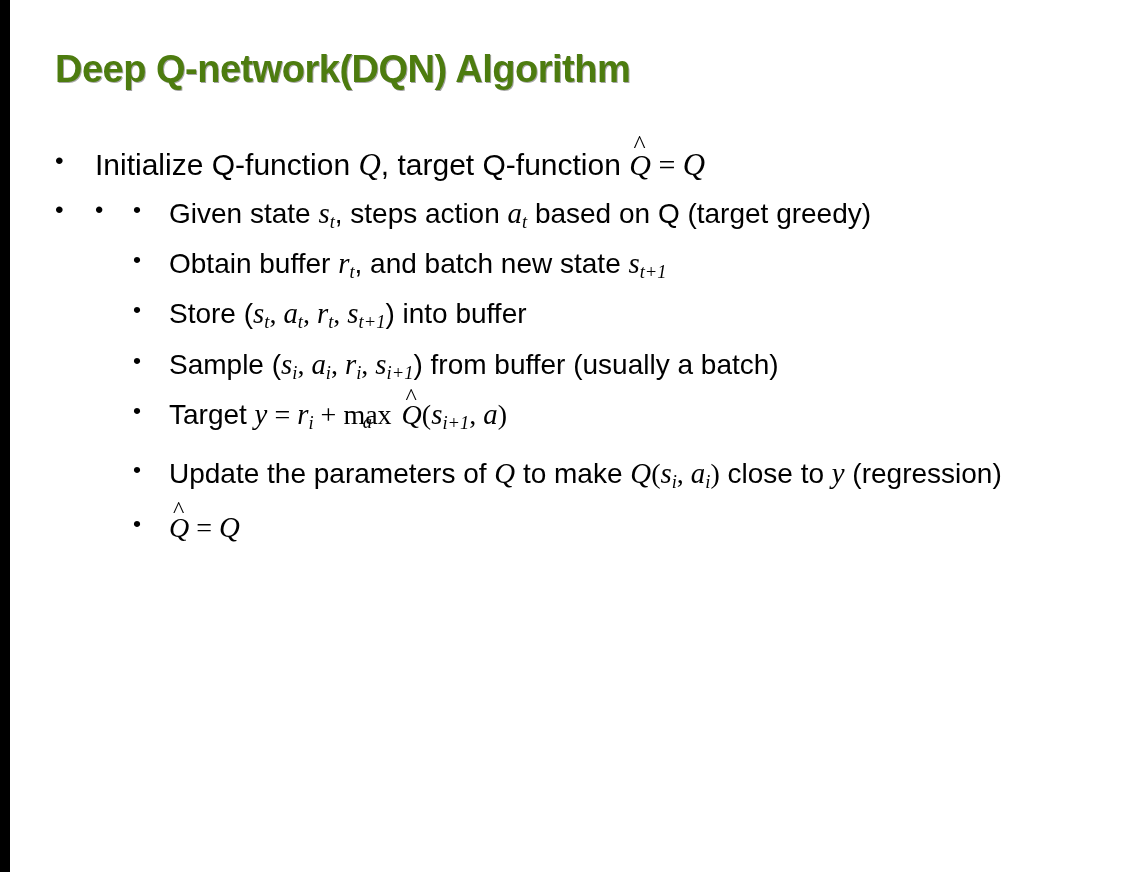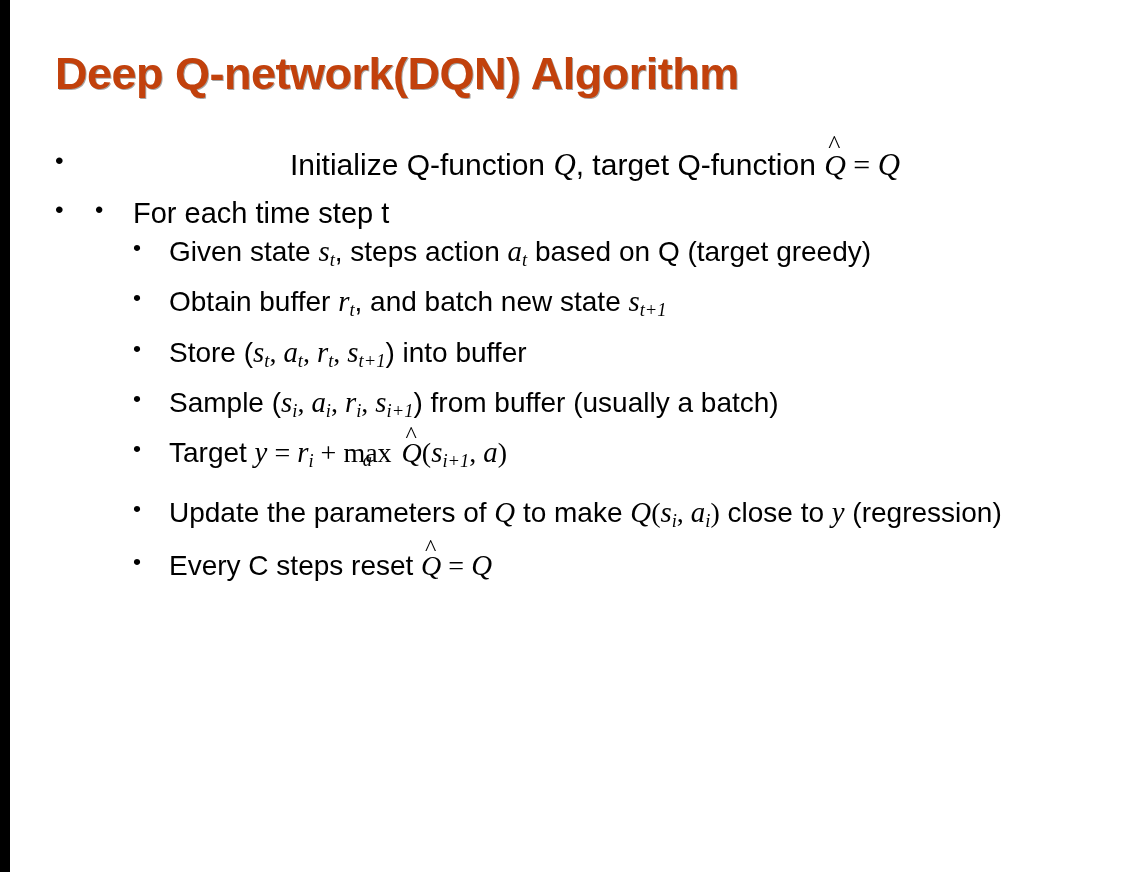--- a/index.html
+++ b/index.html
@@ -26,24 +26,24 @@
     left: 0;
     top: 0;
     width: 10px;
     height: 872px;
     background: #000000;
   }
   .slide-title {
     position: absolute;
     left: 55px;
     top: 48px;
-    font-size: 45px;
+    font-size: 38px;
     font-weight: bold;
     letter-spacing: -0.5px;
-    color: #c2410c;
+    color: #4d7c0f;
     text-shadow: 1px 1px 0 rgba(0,0,0,0.35);
     white-space: nowrap;
   }
   .body-block {
     position: absolute;
     left: 55px;
     top: 145px;
     width: 1040px;
   }
   ul.lvl {
@@ -66,21 +66,21 @@
   li.item > .text {
     display: block;
   }
   
   .lvl1 > li.item {
     font-size: 30px;
     line-height: 1.32;
     margin-bottom: 8px;
     padding-left: 40px;
   }
-  .lvl1 > li.item > .text { padding-left: 0; text-align: center; }
+  .lvl1 > li.item > .text { padding-left: 0; }
   
   .lvl2 {
     margin-left: 40px;
     margin-top: 8px;
   }
   .lvl2 > li.item {
     font-size: 29px;
     line-height: 1.32;
     margin-bottom: 6px;
     padding-left: 38px;
@@ -166,21 +166,20 @@
         <span class="bullet">•</span>
         <span class="text"><span>Initialize Q-function </span><span class="mi">Q</span><span>, target Q-function </span><span class="qhat"><span class="hat">^</span><span>Q</span></span><span class="mo"> = </span><span class="mi">Q</span></span>
       </li>
 
       <li class="item">
         <span class="bullet">•</span>
 
         <ul class="lvl lvl2">
           <li class="item">
             <span class="bullet">•</span>
-            <span class="text">For each time step t</span>
 
             <ul class="lvl lvl3">
 
               <li class="item">
                 <span class="bullet">•</span>
                 <span class="text"><span>Given state </span><span class="nowrap"><span class="mi">s</span><span class="sub">t</span></span><span>, steps action </span><span class="nowrap"><span class="mi">a</span><span class="sub">t</span></span><span> based on Q (target greedy)</span></span>
               </li>
 
               <li class="item">
                 <span class="bullet">•</span>
@@ -202,21 +201,21 @@
                 <span class="text"><span>Target </span><span class="mi">y</span><span class="mo"> = </span><span class="nowrap"><span class="mi">r</span><span class="sub">i</span></span><span class="mo"> + </span><span class="maxop"><span>max</span><span class="under">a</span></span><span class="qhat" style="margin-left:10px;"><span class="hat">^</span><span>Q</span></span><span class="mo">(</span><span class="nowrap"><span class="mi">s</span><span class="sub">i+1</span></span><span class="mo">, </span><span class="mi">a</span><span class="mo">)</span></span>
               </li>
 
               <li class="item">
                 <span class="bullet">•</span>
                 <span class="text"><span>Update the parameters of </span><span class="mi">Q</span><span> to make </span><span class="mi">Q</span><span class="mo">(</span><span class="nowrap"><span class="mi">s</span><span class="sub">i</span></span><span class="mo">, </span><span class="nowrap"><span class="mi">a</span><span class="sub">i</span></span><span class="mo">)</span><span> close to </span><span class="mi">y</span><span> (regression)</span></span>
               </li>
 
               <li class="item" style="margin-top:12px;">
                 <span class="bullet">•</span>
-                <span class="text"><span>Every C steps reset </span><span class="qhat"><span class="hat">^</span><span>Q</span></span><span class="mo"> = </span><span class="mi">Q</span></span>
+                <span class="text"><span class="qhat"><span class="hat">^</span><span>Q</span></span><span class="mo"> = </span><span class="mi">Q</span></span>
               </li>
 
             </ul>
           </li>
         </ul>
       </li>
 
     </ul>
   </div>
 </div>

